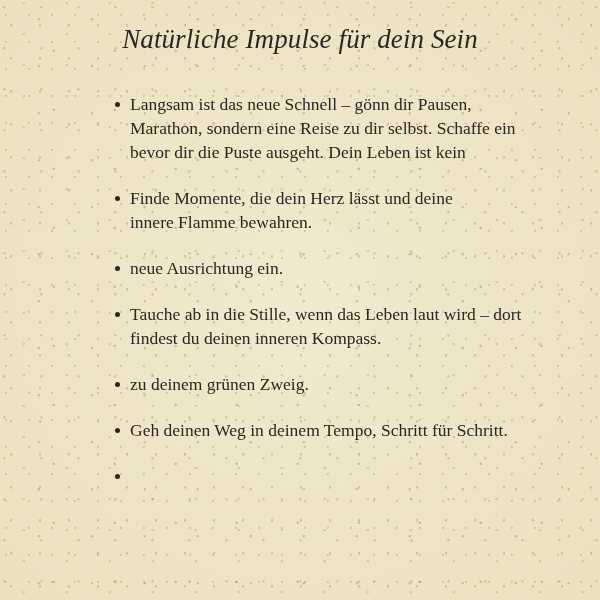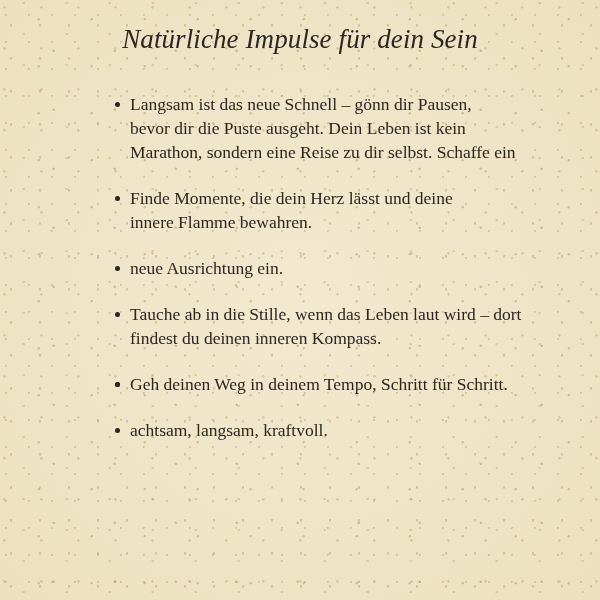--- a/index.html
+++ b/index.html
@@ -84,42 +84,42 @@
 </head>
 <body>
 
 <div class="page">
   <h1 class="title">Natürliche Impulse für dein Sein</h1>
 
   <ul class="list">
     <li class="item">
       <span class="bullet"></span>
       <span class="line">Langsam ist das neue Schnell – gönn dir Pausen,</span>
+      <span class="line">Marathon, sondern eine Reise zu dir selbst. Schaffe ein</span>
       <span class="line">bevor dir die Puste ausgeht. Dein Leben ist kein</span>
-      <span class="line">Marathon, sondern eine Reise zu dir selbst. Schaffe ein</span>
     </li>
     <li class="item">
       <span class="bullet"></span>
       <span class="line">Finde Momente, die dein Herz lässt und deine</span>
       <span class="line">innere Flamme bewahren.</span>
     </li>
     <li class="item">
       <span class="bullet"></span>
       <span class="line">neue Ausrichtung ein.</span>
     </li>
     <li class="item">
       <span class="bullet"></span>
       <span class="line">Tauche ab in die Stille, wenn das Leben laut wird – dort</span>
       <span class="line">findest du deinen inneren Kompass.</span>
     </li>
     <li class="item">
       <span class="bullet"></span>
+      <span class="line">zu deinem grünen Zweig.</span>
     </li>
     <li class="item">
       <span class="bullet"></span>
       <span class="line">Geh deinen Weg in deinem Tempo, Schritt für Schritt.</span>
     </li>
     <li class="item">
       <span class="bullet"></span>
-      <span class="line">achtsam, langsam, kraftvoll.</span>
     </li>
   </ul>
 </div>
 
 </body></html>

